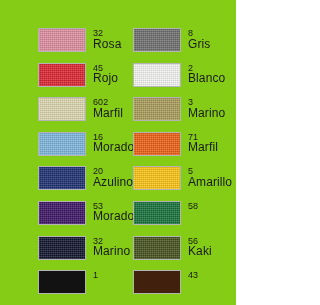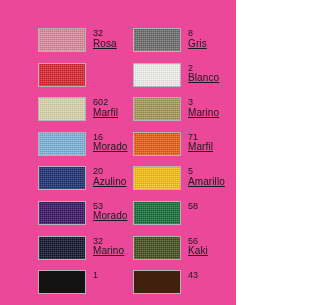--- a/index.html
+++ b/index.html
@@ -12,21 +12,21 @@
     height: 305px;
     overflow: hidden;
     font-family: "Liberation Sans", sans-serif;
     position: relative;
   }
   #sheet {
     position: absolute;
     left: 0; top: 0;
     width: 236px;
     height: 305px;
-    background: #ec4899;
+    background: #84cc16;
   }
   .grid {
     position: absolute;
     left: 38px;
     top: 28px;
     width: 190px;
     display: grid;
     grid-template-columns: 95px 95px;
     grid-auto-rows: 34.6px;
   }
@@ -60,23 +60,22 @@
     color: #1a1a1a;
     font-size: 9px;
     letter-spacing: 0.1px;
   }
   .code {
     display: block;
     font-size: 9px;
   }
   .name {
     display: block;
-    font-size: 10px;
+    font-size: 12px;
     white-space: pre-line;
-    text-decoration: underline;
   }
 </style>
 </head>
 <body>
 
 <div id="sheet">
   <div class="grid">
       <div class="cell">
         <div class="swatch" style="background: rgb(221, 141, 158); border-color: rgb(180, 180, 180);">
           <div class="weave"></div>
@@ -92,20 +91,24 @@
         </div>
         <div class="labels">
           <span class="code">8</span>
           <span class="name">Gris</span>
         </div>
       </div>
       <div class="cell">
         <div class="swatch" style="background: rgb(220, 36, 48); border-color: rgb(180, 180, 180);">
           <div class="weave"></div>
         </div>
+        <div class="labels">
+          <span class="code">45</span>
+          <span class="name">Rojo</span>
+        </div>
       </div>
       <div class="cell">
         <div class="swatch" style="background: rgb(244, 244, 242); border-color: rgb(180, 180, 180);">
           <div class="weave"></div>
         </div>
         <div class="labels">
           <span class="code">2</span>
           <span class="name">Blanco</span>
         </div>
       </div>

